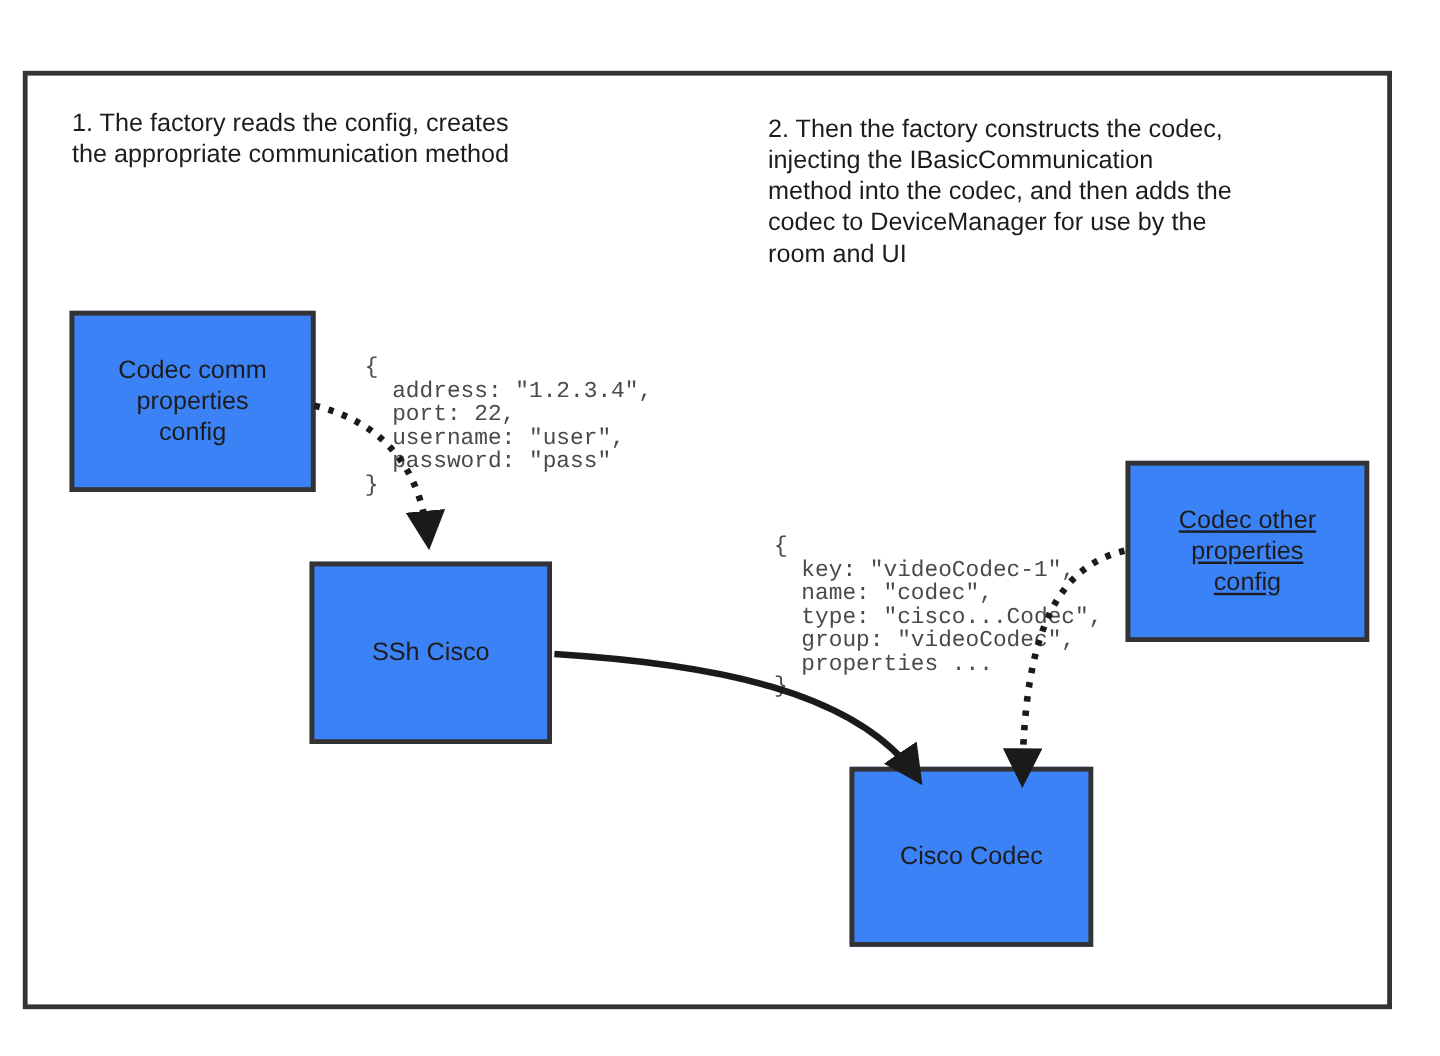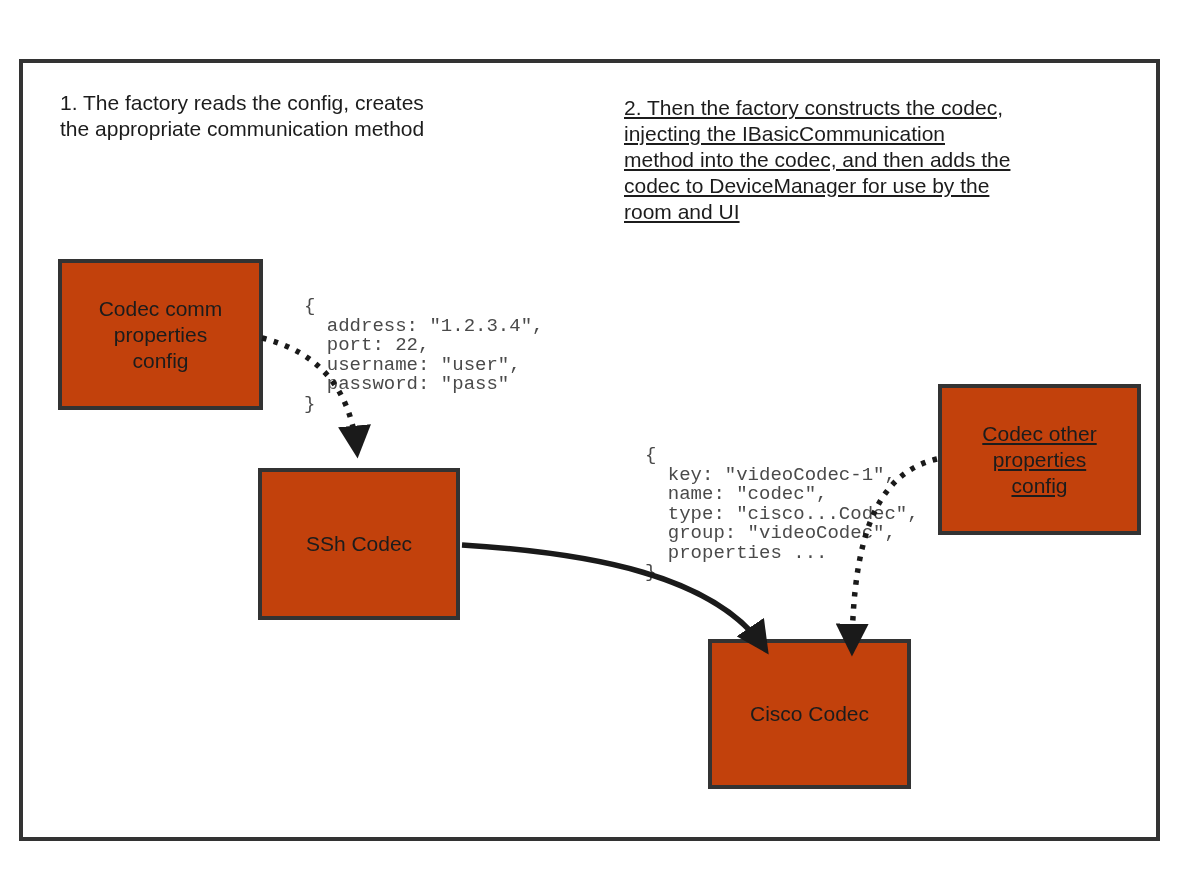--- a/index.html
+++ b/index.html
@@ -26,27 +26,27 @@
     background: #ffffff;
   }
   .note {
     position: absolute;
     font-size: 21px;
     line-height: 26px;
     color: #1c1c1c;
     white-space: pre-line;
   }
   .note-1 { left: 60px;  top: 90px;  width: 470px; }
-  .note-2 { left: 624px; top: 95px;  width: 480px; text-decoration: underline; }
+  .note-2 { left: 640px; top: 95px;  width: 480px; }
   .note-3 { left: 942px; top: 688px; width: 190px; }
   .dbox {
     position: absolute;
     border: 4px solid #333333;
     box-sizing: border-box;
-    background: #c2410c;
+    background: #3b82f6;
     display: flex;
     align-items: center;
     justify-content: center;
     text-align: center;
     font-size: 21px;
     line-height: 26px;
     color: #1c1c1c;
     white-space: pre-line;
   }
   .box-codec-comm  { left: 58px;  top: 259px; width: 205px; height: 151px; }
@@ -92,21 +92,21 @@
 properties
 config</div>
 
   <div class="code code-1">{
   address: "1.2.3.4",
   port: 22,
   username: "user",
   password: "pass"
 }</div>
 
-  <div class="dbox box-ssh-client">SSh Codec</div>
+  <div class="dbox box-ssh-client">SSh Cisco</div>
 
   <div class="code code-2">{
   key: "videoCodec-1",
   name: "codec",
   type: "cisco...Codec",
   group: "videoCodec",
   properties ...
 }</div>
 
   <div class="dbox box-codec-other">Codec other

